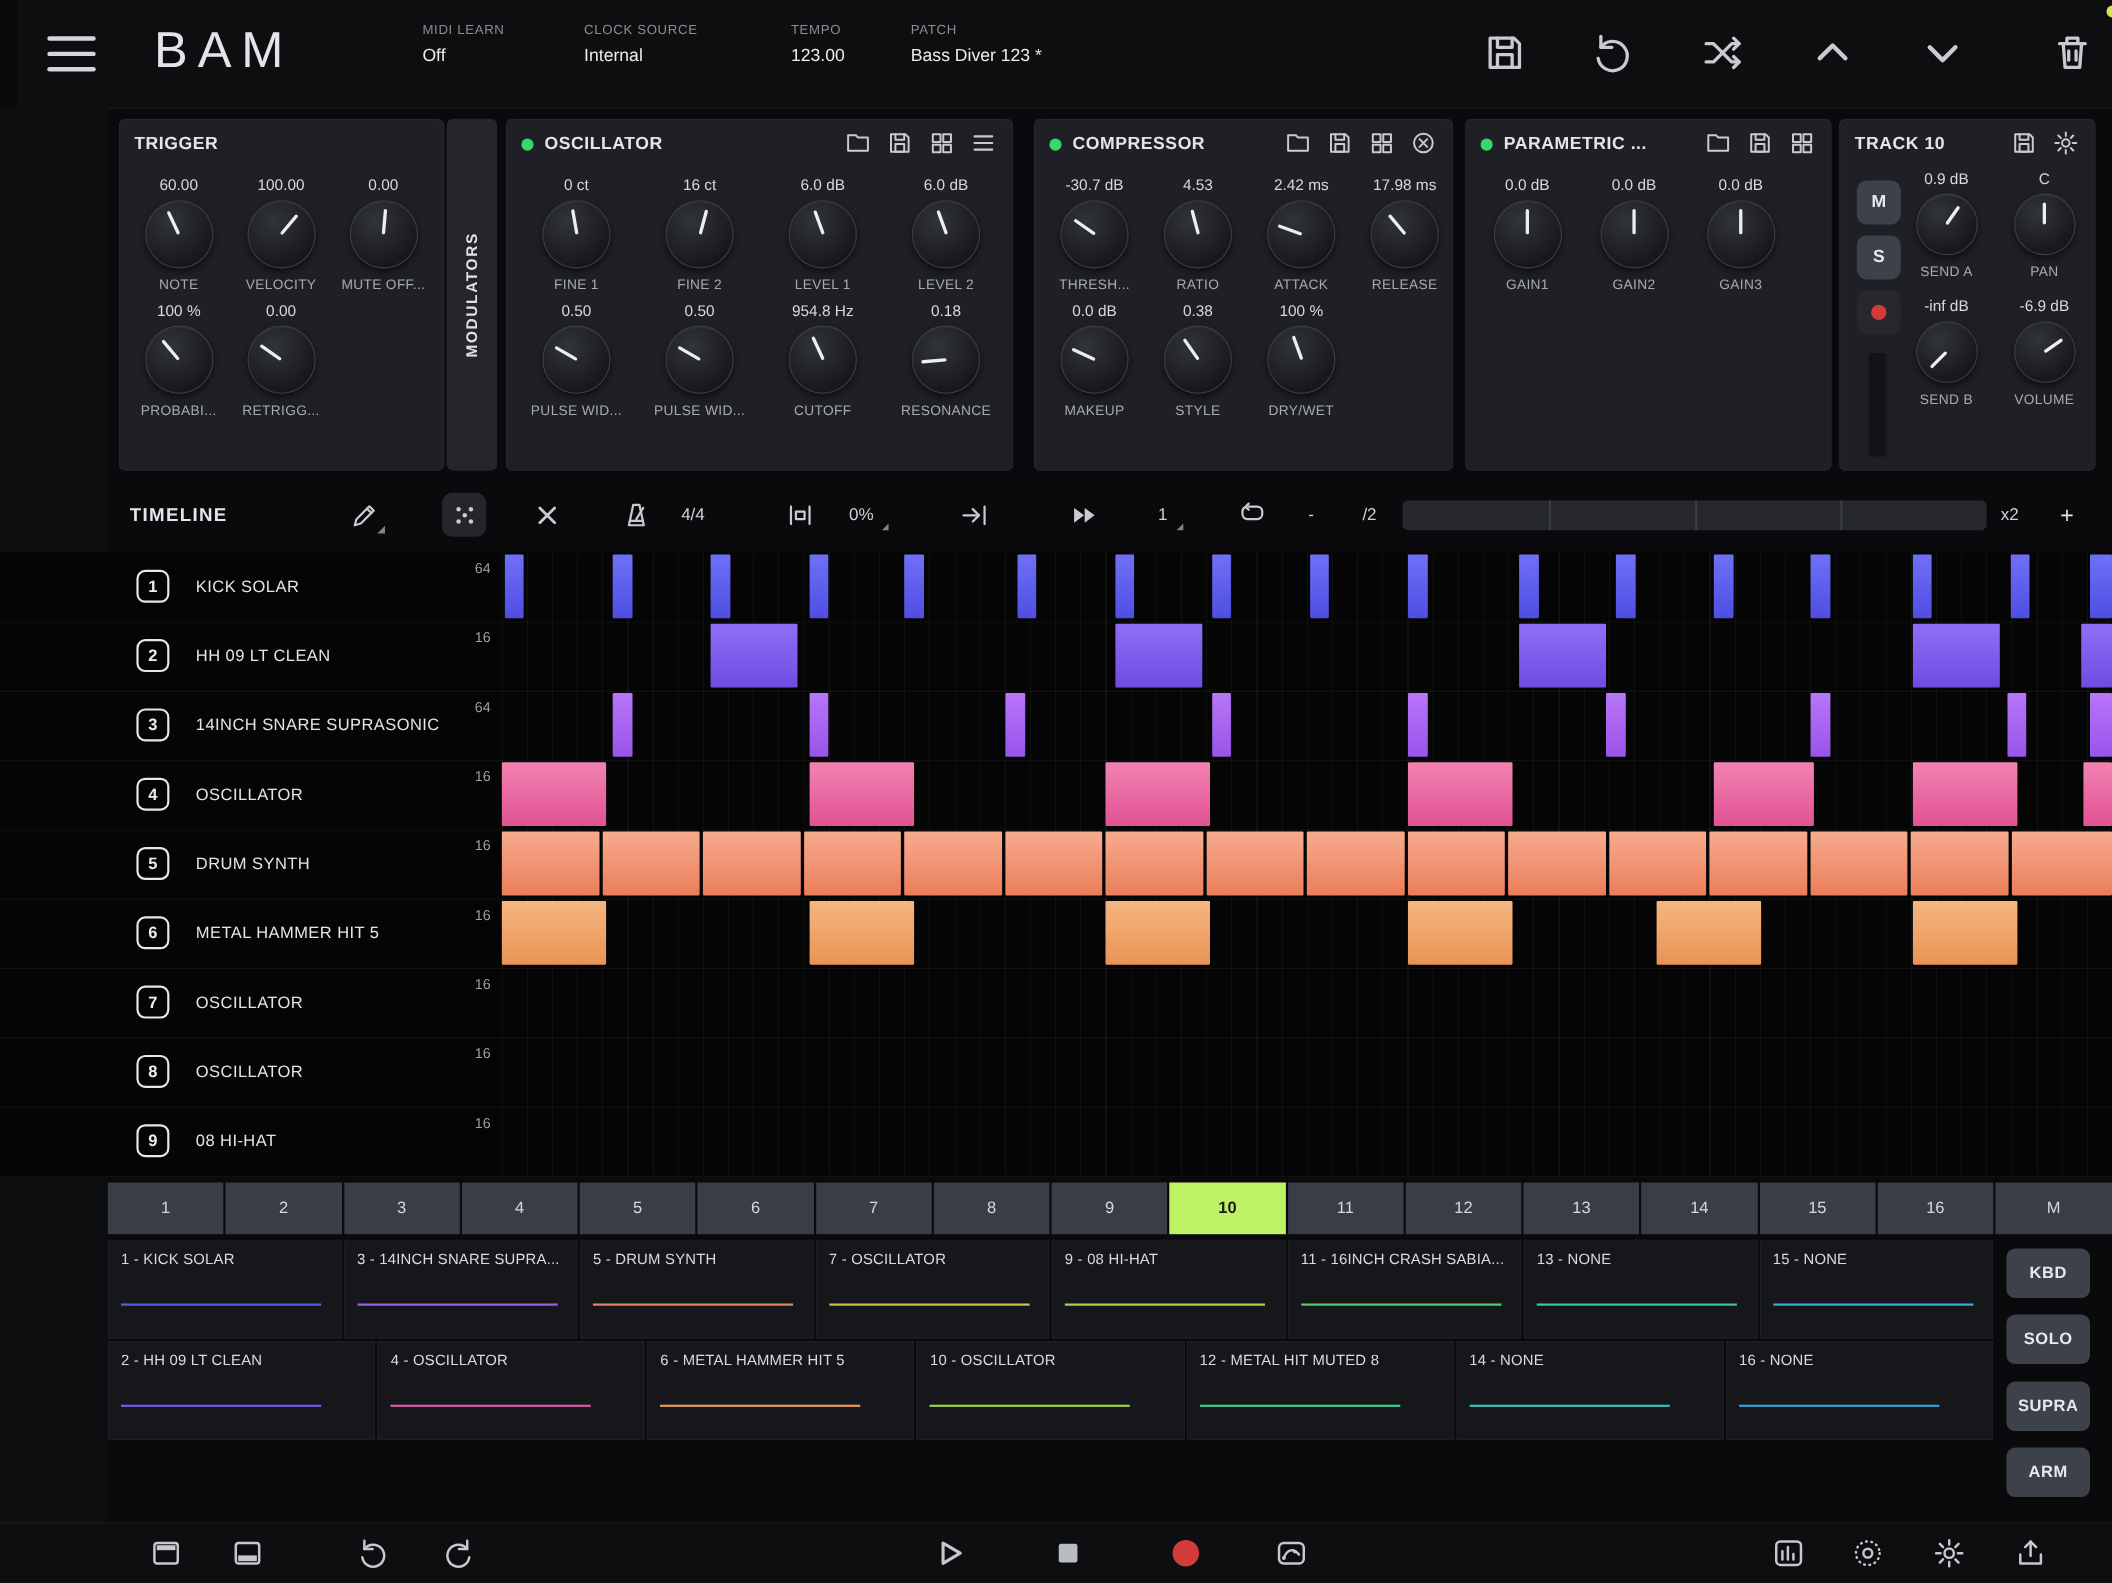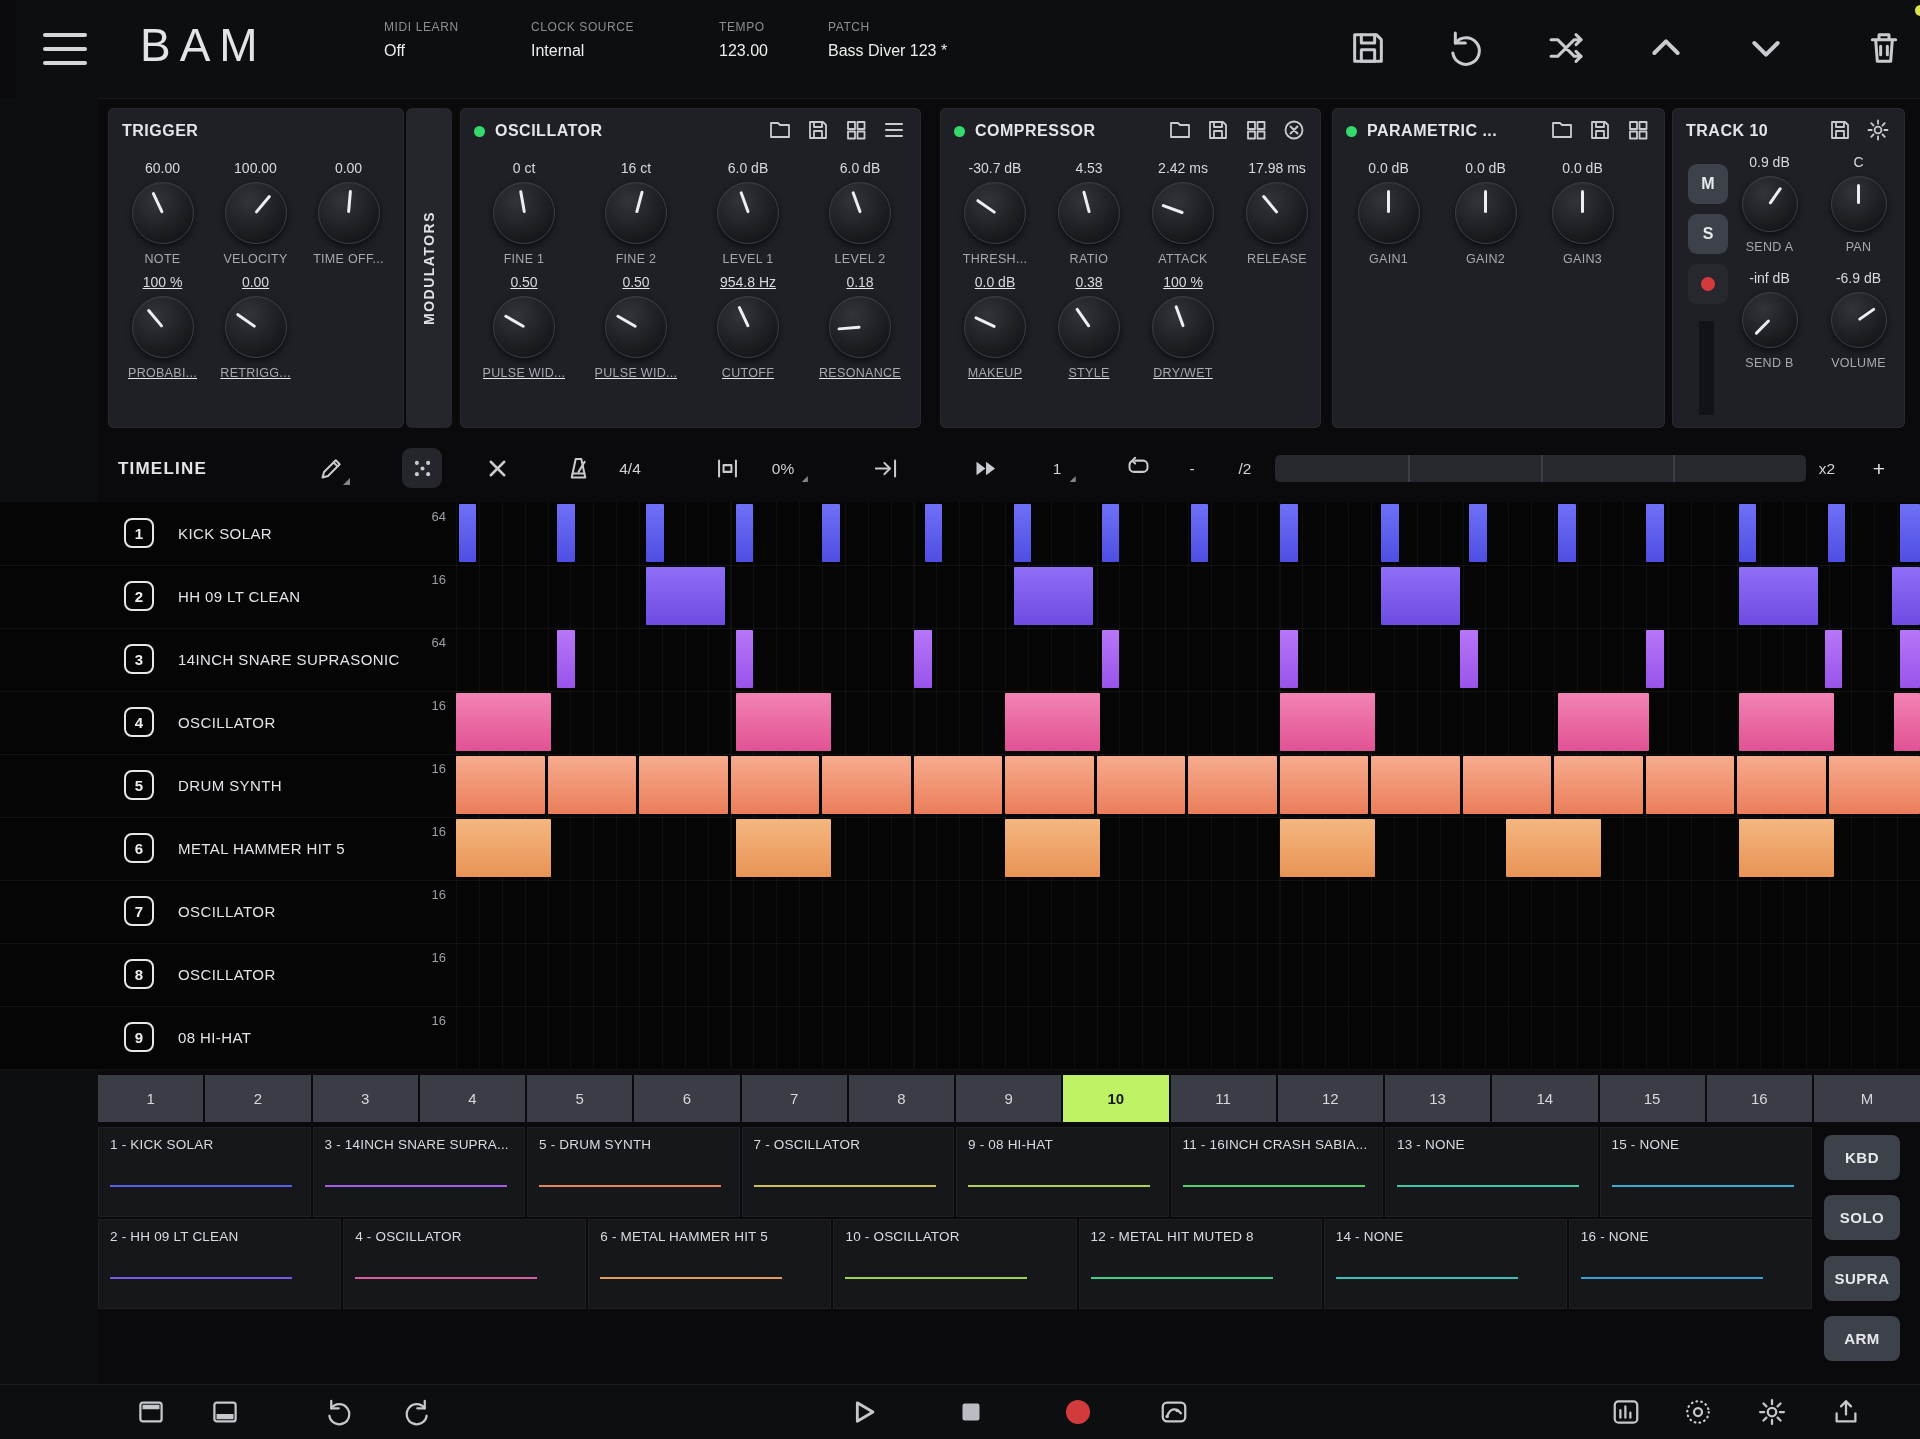--- a/index.html
+++ b/index.html
@@ -31,21 +31,21 @@
   
   .panelrow{position:absolute;left:0;top:108px;width:1920px;height:320px;}
   .panel{position:absolute;top:0;height:320px;background:#1e2026;border-radius:6px;box-shadow:inset 0 0 0 1px #26282e;}
   .p-head{display:flex;align-items:center;height:46px;padding:0 14px;}
   .p-dot{width:11px;height:11px;border-radius:50%;background:#35d96b;margin-right:10px;flex:none;}
   .p-title{font-size:16px;font-weight:700;letter-spacing:.5px;color:#e3e5e9;white-space:nowrap;overflow:hidden;}
   .p-icons{margin-left:auto;display:flex;gap:12px;}
   .p-ibtn{width:26px;height:26px;}
   .p-ibtn .icon{width:24px;height:24px;}
   .k-row{display:flex;padding-left:8px;margin-top:4px;}
-  .k-row + .k-row{text-decoration:underline;}
+  .k-row + .k-row{}
   .k-cell{display:flex;flex-direction:column;align-items:center;flex:none;text-align:center;}
   .k-val{font-size:14px;color:#d7d9dd;height:20px;line-height:20px;white-space:nowrap;}
   .k-body{width:60px;height:60px;border-radius:50%;position:relative;margin:4px auto;
           background:radial-gradient(circle at 38% 30%,#31343a,#16171a 75%);
           border:1px solid #3a3d43;box-shadow:0 3px 7px rgba(0,0,0,.6),inset 0 1px 1px rgba(255,255,255,.05);}
   .k-needle{position:absolute;left:calc(50% - 1.5px);top:calc(50% - 23px);width:3px;height:23px;border-radius:2px;background:#eceef1;transform-origin:50% 100%;}
   .k-label{font-size:12.5px;color:#a6a9af;letter-spacing:.3px;height:18px;line-height:18px;margin-top:2px;white-space:nowrap;max-width:110px;overflow:hidden;}
   .mod-strip{position:absolute;left:406px;top:0;width:46px;height:320px;background:#24262c;border-radius:6px;}
   .mod-text{position:absolute;left:50%;top:50%;transform:translate(-50%,-50%) rotate(-90deg);font-size:14px;font-weight:700;letter-spacing:1.5px;color:#dfe1e5;white-space:nowrap;}
 
@@ -264,21 +264,21 @@
     <div class="k-body" data-name="knob">
               <div class="k-needle" style="transform:rotate(40deg)"></div>
             </div>
     <div class="k-label" data-name="knob-label">VELOCITY</div>
   </div>
           <div class="k-cell" style="width:93px" data-name="knob-time-off">
     <div class="k-val" data-name="knob-value">0.00</div>
     <div class="k-body" data-name="knob">
               <div class="k-needle" style="transform:rotate(5deg)"></div>
             </div>
-    <div class="k-label" data-name="knob-label">TIME OFF...</div>
+    <div class="k-label" data-name="knob-label">MUTE OFF...</div>
   </div>
         </div>
         <div class="k-row">
           <div class="k-cell" style="width:93px" data-name="knob-probabi">
     <div class="k-val" data-name="knob-value">100 %</div>
     <div class="k-body" data-name="knob">
               <div class="k-needle" style="transform:rotate(-40deg)"></div>
             </div>
     <div class="k-label" data-name="knob-label">PROBABI...</div>
   </div>

